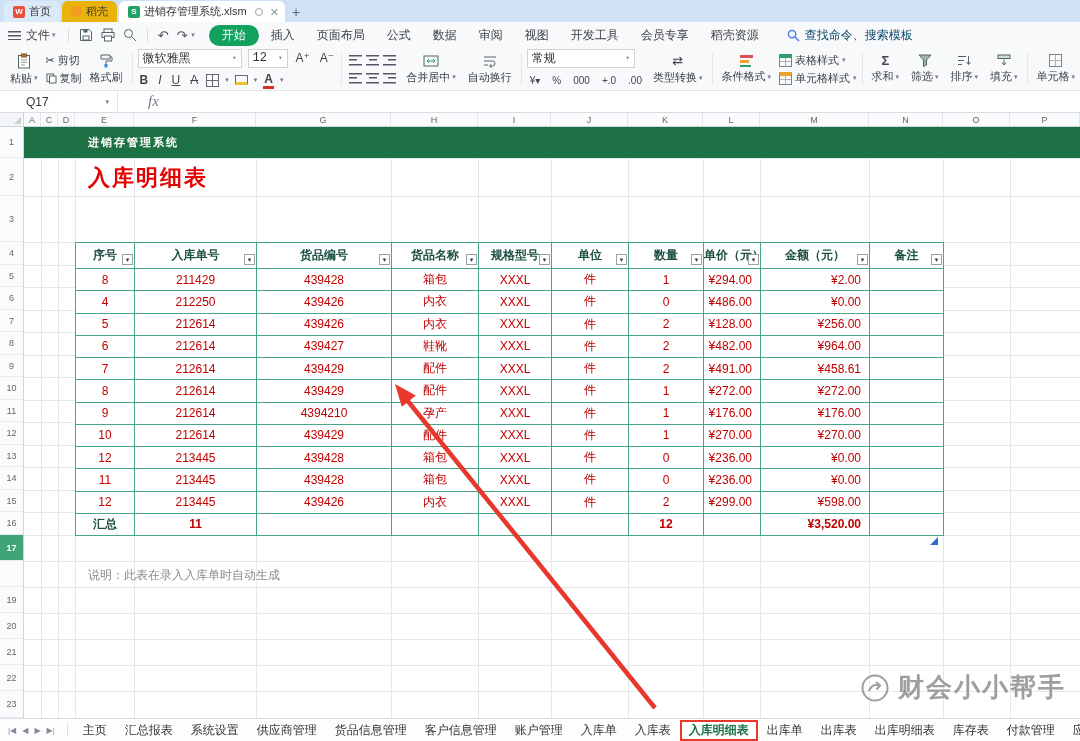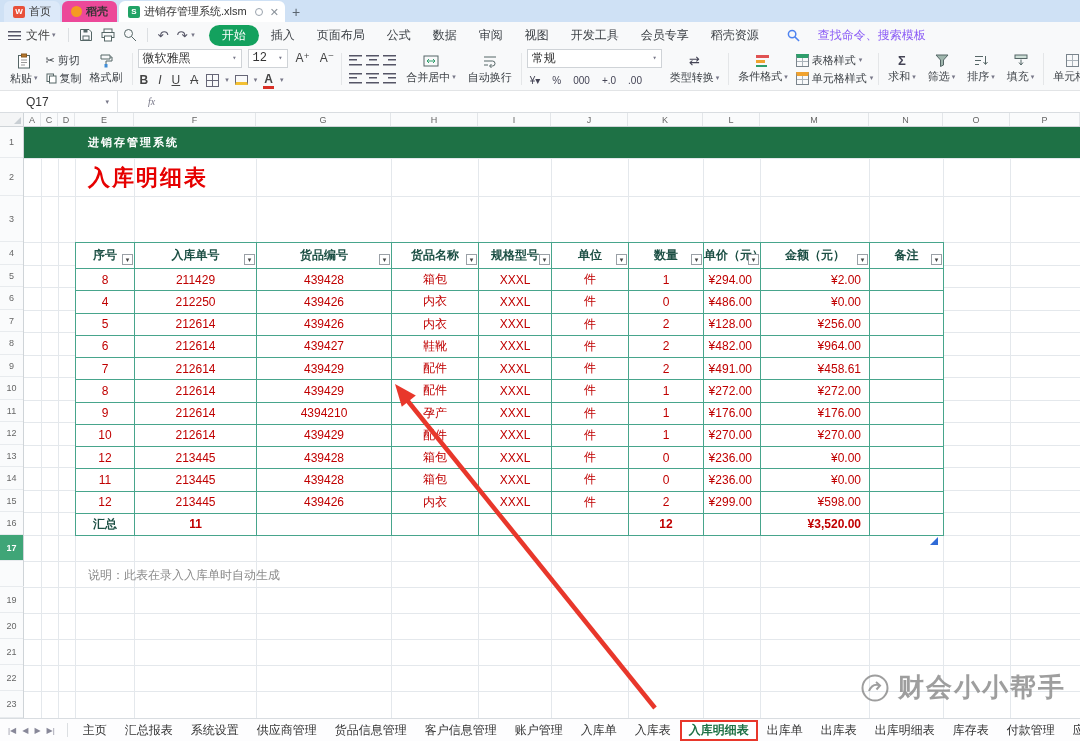--- a/index.html
+++ b/index.html
@@ -6,21 +6,21 @@
   html,body{width:1080px;height:741px;overflow:hidden;
     font-family:"Liberation Sans","DejaVu Sans",sans-serif;background:#fff;}
   .app{position:relative;width:1080px;height:741px;overflow:hidden;background:#fff;}
 
   
   .titlebar{position:absolute;top:0;left:0;right:0;height:22px;background:var(--tab-bar-bg);
     display:flex;align-items:flex-end;padding-left:4px;}
   .ttab{display:flex;align-items:center;gap:4px;height:21px;padding:0 9px;font-size:11px;color:#333;
     border-radius:6px 6px 0 0;white-space:nowrap;}
   .ttab.home{background:#dcE9f9;}
-  .ttab.docer{background:#ec4899;margin-left:2px;font-weight:bold;}
+  .ttab.docer{background:#eab308;margin-left:2px;}
   .ttab.file{background:#fff;margin-left:2px;padding-right:6px;}
   .wps-logo{width:12px;height:12px;background:#e8503a;border-radius:2px;color:#fff;font-size:8px;
     font-weight:bold;text-align:center;line-height:12px;}
   .docer-logo{width:11px;height:11px;background:#f59a23;border-radius:50%;}
   .sheet-icon{width:12px;height:12px;background:#21a366;border-radius:2px;color:#fff;font-size:8px;
     font-weight:bold;text-align:center;line-height:12px;}
   .tab-pin{width:8px;height:8px;border:1px solid #9aa3ad;border-radius:50%;margin-left:4px;}
   .tab-close{color:#8a929a;font-size:11px;margin-left:3px;line-height:10px;}
   .ttab.plus{color:#5a6570;font-size:14px;padding:0 7px;}
 
@@ -31,21 +31,21 @@
     linear-gradient(#556,#556) 0 0/13px 1.5px no-repeat,
     linear-gradient(#556,#556) 0 4px/13px 1.5px no-repeat,
     linear-gradient(#556,#556) 0 8px/13px 1.5px no-repeat;margin-right:5px;}
   .file-menu{display:flex;align-items:center;gap:2px;margin-right:6px;}
   .cv{font-size:7px;color:#778;}
   .vsep{width:1px;height:14px;background:#dcdfe2;margin:0 6px;flex:none;}
   .qicon{display:flex;align-items:center;margin:0 4px;color:#556;font-size:13px;}
   .rtabs{display:flex;align-items:center;margin-left:14px;gap:2px;}
   .rtab{padding:2px 10px;color:#3a3f44;cursor:default;text-align:right;}
   .rtab.active{background:var(--accent-green);color:#fff;border-radius:11px;padding:2px 13px;}
-  .searchbox{display:flex;align-items:center;gap:18px;margin-left:18px;color:#8b5cf6;}
+  .searchbox{display:flex;align-items:center;gap:5px;margin-left:18px;color:#0c4a6e;}
 
   
   .ribbon{position:absolute;top:48px;left:0;right:0;height:43px;background:#f8f9fa;
     border-bottom:1px solid #e2e4e6;display:flex;align-items:stretch;padding:2px 6px;
     overflow:hidden;white-space:nowrap;font-size:11px;color:#3c4146;}
   .rgroup{display:flex;align-items:center;gap:4px;flex:none;}
   .gsep{width:1px;background:#e4e6e8;margin:3px 5px;flex:none;}
   .bb{display:flex;flex-direction:column;align-items:center;justify-content:center;gap:2px;
     padding:1px 4px;flex:none;}
   .bb .lbl{display:flex;align-items:center;gap:2px;font-size:11px;}
@@ -77,21 +77,21 @@
     linear-gradient(#f0a22e,#f0a22e) 0 6px/9px 3px no-repeat,
     linear-gradient(#2e9e6b,#2e9e6b) 0 11px/11px 2px no-repeat;}
   .sumic{font-size:13px;font-weight:bold;color:#445;line-height:13px;}
   .numbtn{font-size:10px;color:#445;padding:0 3px;}
 
   
   .formulabar{position:absolute;top:91px;left:0;right:0;height:22px;background:#fff;
     border-bottom:1px solid #d9dde1;display:flex;align-items:center;font-size:12px;}
   .namebox{width:118px;height:100%;display:flex;align-items:center;justify-content:space-between;
     padding:0 8px 0 26px;border-right:1px solid #e0e3e6;color:#333;}
-  .fx{font-style:italic;font-family:"Liberation Serif","DejaVu Serif",serif;color:#778;margin-left:30px;font-size:10px;}
+  .fx{font-style:italic;font-family:"Liberation Serif","DejaVu Serif",serif;color:#778;margin-left:30px;font-size:15px;}
   .finput{flex:1;height:100%;}
 
   
   .gridarea{position:absolute;top:113px;left:0;right:0;bottom:23px;overflow:hidden;background:#fff;}
   .corner{position:absolute;top:0;left:0;width:24px;height:14px;background:#f4f5f6;
     border-right:1px solid #cfd4d8;border-bottom:1px solid #cfd4d8;}
   .corner:after{content:"";position:absolute;right:2px;bottom:2px;
     border-left:7px solid transparent;border-bottom:7px solid #c9cfd4;}
   .colheads{position:absolute;top:0;left:24px;right:0;height:14px;display:flex;background:#fafbfc;
     border-bottom:1px solid #cfd4d8;}
@@ -311,21 +311,21 @@
         <span class="lbl">
             <span>自动换行</span>
           </span>
       </div>
     </div>
     <div class="gsep"></div>
 
     <div class="rgroup">
       <div class="minicol">
         <div class="rowline">
-          <span class="selbox" style="width:135px">
+          <span class="selbox" style="width:108px">
               <span>常规</span>
               <span class="cv">▾</span>
             </span>
         </div>
         <div class="rowline">
           <span class="numbtn"><span>¥</span>▾</span>
           <span class="numbtn">%</span>
           <span class="numbtn">000</span>
           <span class="numbtn">+.0</span>
           <span class="numbtn">.00</span>

